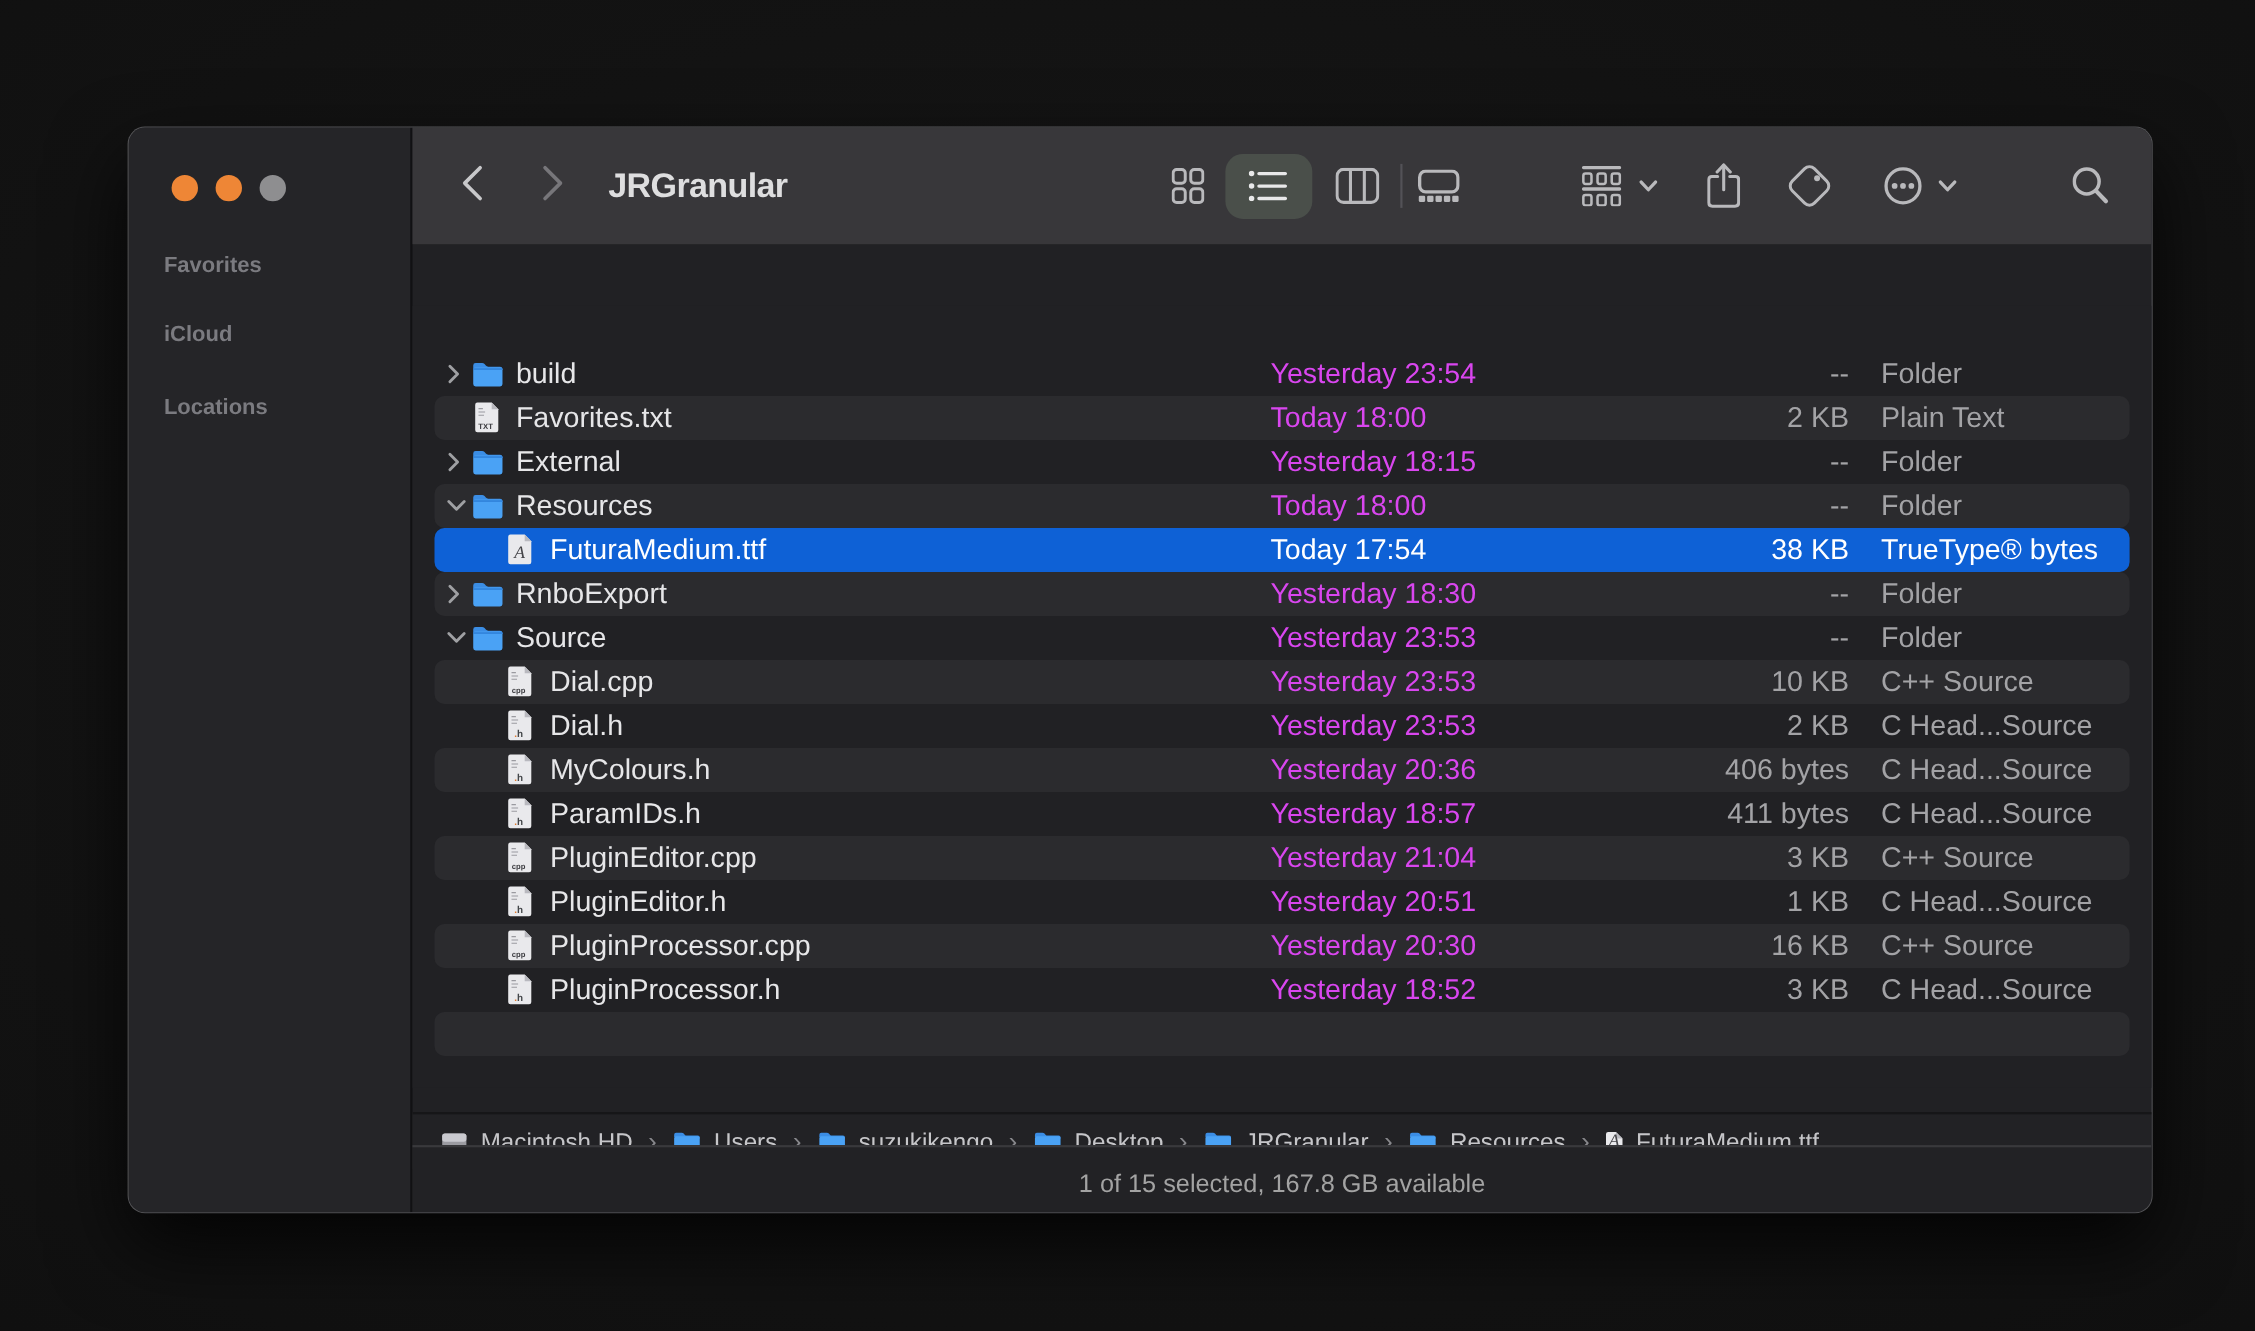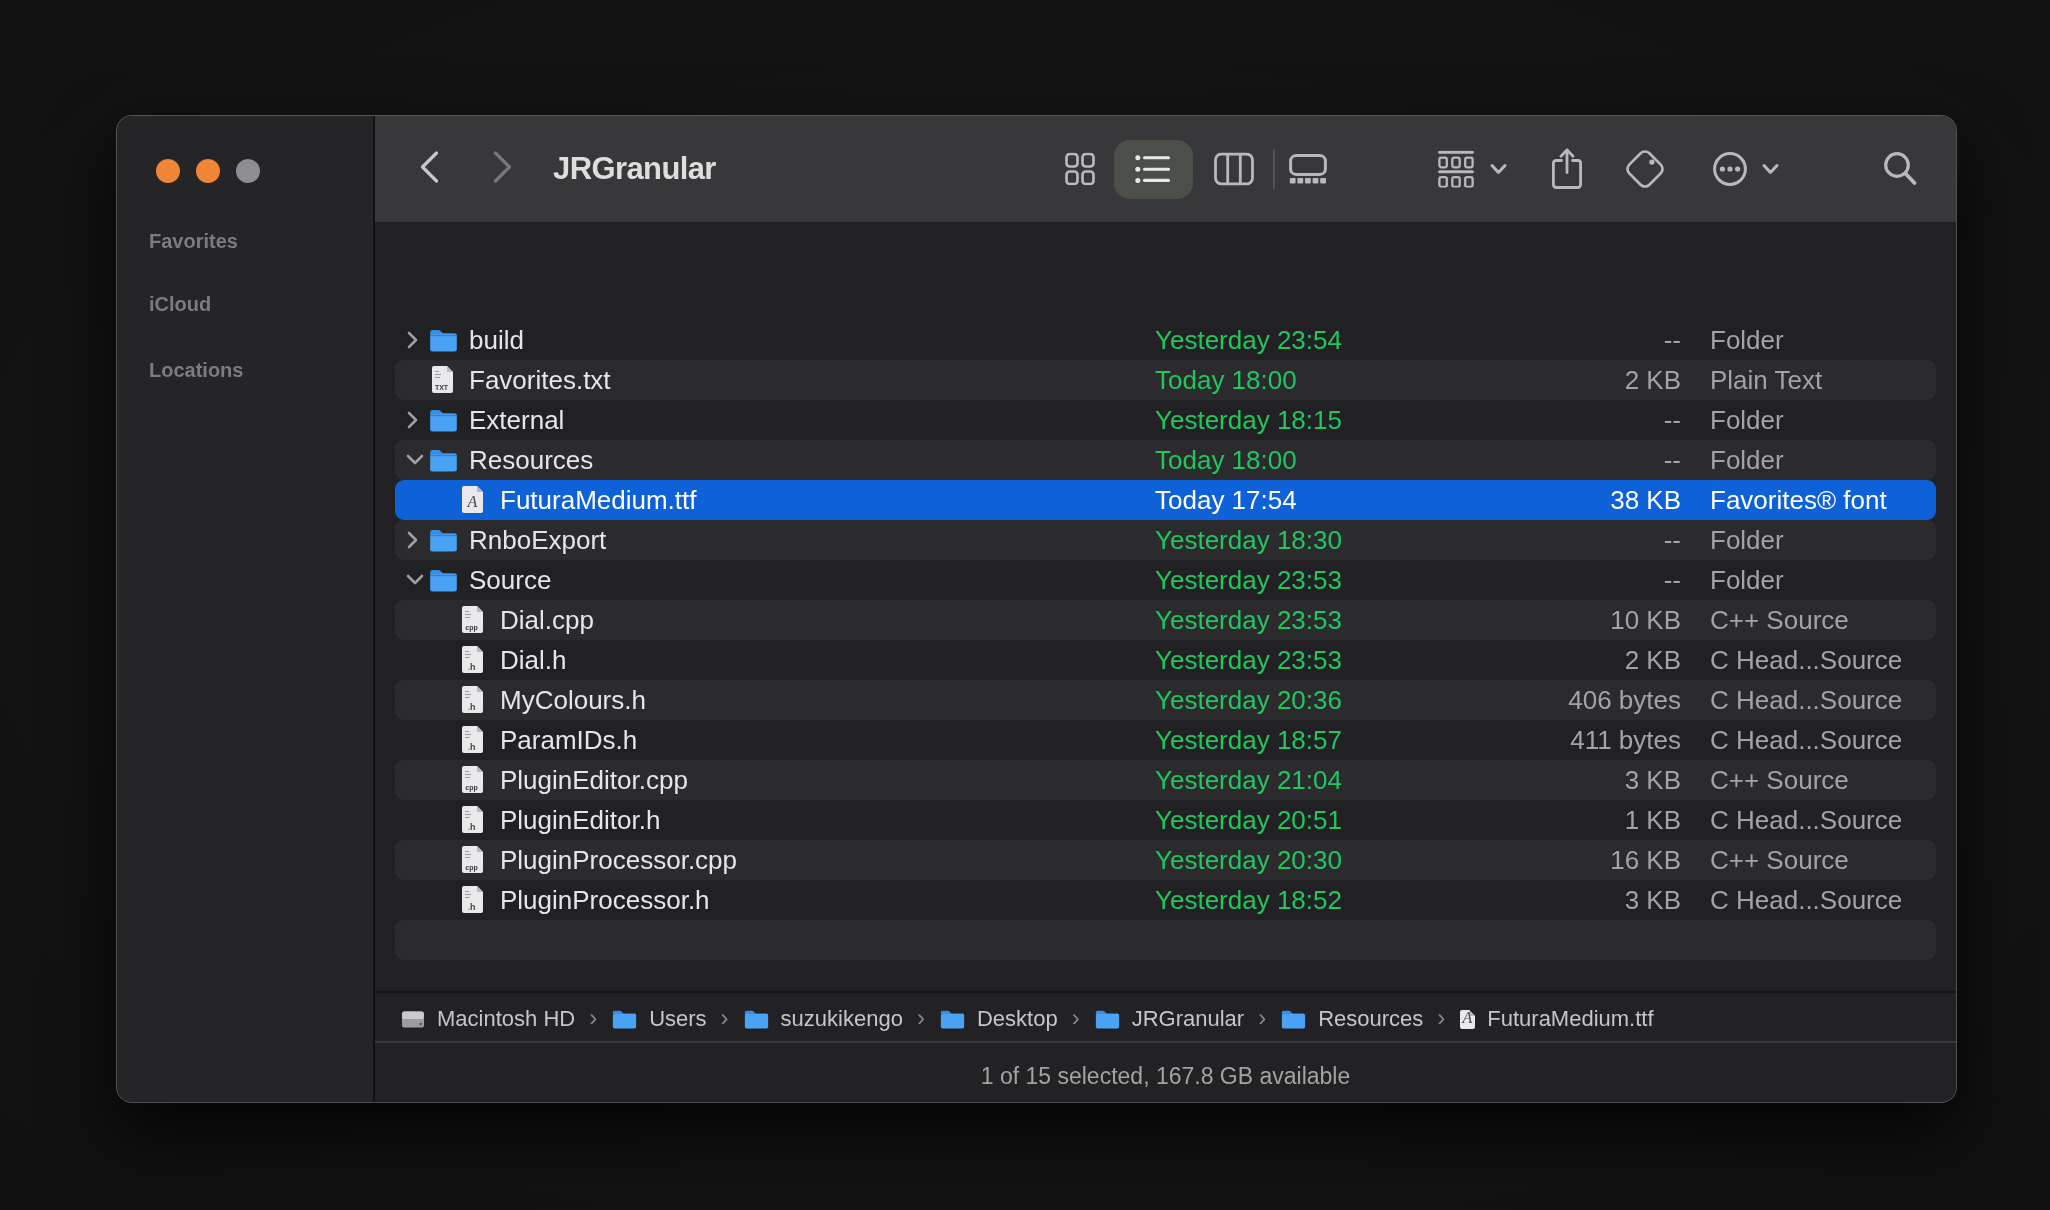--- a/index.html
+++ b/index.html
@@ -23,25 +23,25 @@
 .hname { position:absolute; left:94px; top:50%; transform:translateY(-50%); color:#e8e8ea; font-size:24px; font-weight:700; }
 .hcol { position:absolute; top:50%; transform:translateY(-50%); color:#c9c9cc; font-size:24px; }
 .hdiv { position:absolute; top:7px; height:40px; width:2px; background:#39393d; }
 .list { position:absolute; left:0; top:162px; right:0; bottom:113px; background:#212124; overflow:hidden; }
 .row { position:absolute; left:20px; width:1541px; height:40px; border-radius:9px;margin-top:32px; }
 .row.stripe { background:#2b2b2e; }
 .row.sel { background:#0e61d6; }
 .rchev,.ricon { position:absolute; }
 .rchev { top:10px; }
 .rname { position:absolute; top:50%; transform:translateY(-50%); color:#e6e6e8; font-size:26px; white-space:nowrap; }
-.rdate { position:absolute; left:760px; top:50%; transform:translateY(-50%); color:#22c55e; font-size:26px; }
+.rdate { position:absolute; left:760px; top:50%; transform:translateY(-50%); color:#d946ef; font-size:26px; }
 .rsize { position:absolute; right:255px; top:50%; transform:translateY(-50%); color:#a3a3a6; font-size:26px; }
 .rkind { position:absolute; left:1315px; top:50%; transform:translateY(-50%); color:#a3a3a6; font-size:26px; }
 .row.sel .rname,.row.sel .rdate,.row.sel .rsize,.row.sel .rkind { color:#fff; }
-.pathbar { position:absolute; left:0; top:875px; right:0; height:52px; background:#222225;
+.pathbar { position:absolute; left:0; top:895px; right:0; height:52px; background:#222225;
   border-top:2px solid #161618; color:#c6c6c9; font-size:22px; line-height:50px; white-space:nowrap; padding-left:25px; }
 .pitem .ptxt { margin-left:11px; }
 .psep { color:#88888c; margin:0 14px; font-size:24px; }
 .statusbar { position:absolute; left:0; top:925px; right:0; bottom:0; background:#222225; border-top:2px solid #39393c; }
 .statusbar span { position:absolute; left:0; right:0; top:20px; text-align:center; color:#a3a3a3; font-size:23px; }
 </style></head><body>
 <div class="window">
  <div class="sidebar">
   <div class="light" style="left:39px;background:#ee8636"></div>
   <div class="light" style="left:79px;background:#ee8636"></div>
@@ -218,21 +218,21 @@
         </div>
 <div class="row sel" style="top:170px">
           <span class="ricon" style="left:66px;top:5px"><svg width="23" height="29" viewBox="0 0 23 29">
 <path d="M1 3 Q1 1 3 1 L16 1 L22 7 L22 26 Q22 28 20 28 L3 28 Q1 28 1 26 Z" fill="#e9e9ec"></path>
 <path d="M16 1 L16 7 L22 7 Z" fill="#b9b9bf"></path>
 <text x="11.5" y="22" font-family="Liberation Serif, serif" font-style="italic" font-size="16" fill="#46464a" text-anchor="middle">A</text>
             </svg></span>
           <span class="rname" style="left:105px">FuturaMedium.ttf</span>
           <span class="rdate">Today 17:54</span>
           <span class="rsize">38 KB</span>
-          <span class="rkind">Favorites® font</span>
+          <span class="rkind">TrueType® bytes</span>
         </div>
 <div class="row stripe" style="top:210px">
           <span class="rchev" style="left:10px"><svg width="20" height="20" viewBox="0 0 20 20">
               <path d="M4 3 L11 10 L4 17" fill="none" stroke="#9fa0a3" stroke-width="2.6" stroke-linecap="round" stroke-linejoin="round"></path>
             </svg></span>
           <span class="ricon" style="left:34px;top:8px"><svg width="29" height="25" viewBox="0 0 29 25">
 <path d="M1.2 7.2 L1.2 4.2 Q1.2 2.0 3.4 2.0 L9.2 2.0 Q10.6 2.0 11.5 3.0 L12.9 4.6 Q13.6 5.3 14.8 5.3 L25.6 5.3 Q27.8 5.3 27.8 7.5 L27.8 8.4 Z" fill="#3b8de4"></path>
 <rect x="1.2" y="6.0" width="26.6" height="17.4" rx="2.2" fill="#4aa2f5"></rect>
 <rect x="1.2" y="6.8" width="26.6" height="1.4" fill="#2f80d8"></rect>
 </svg></span>

